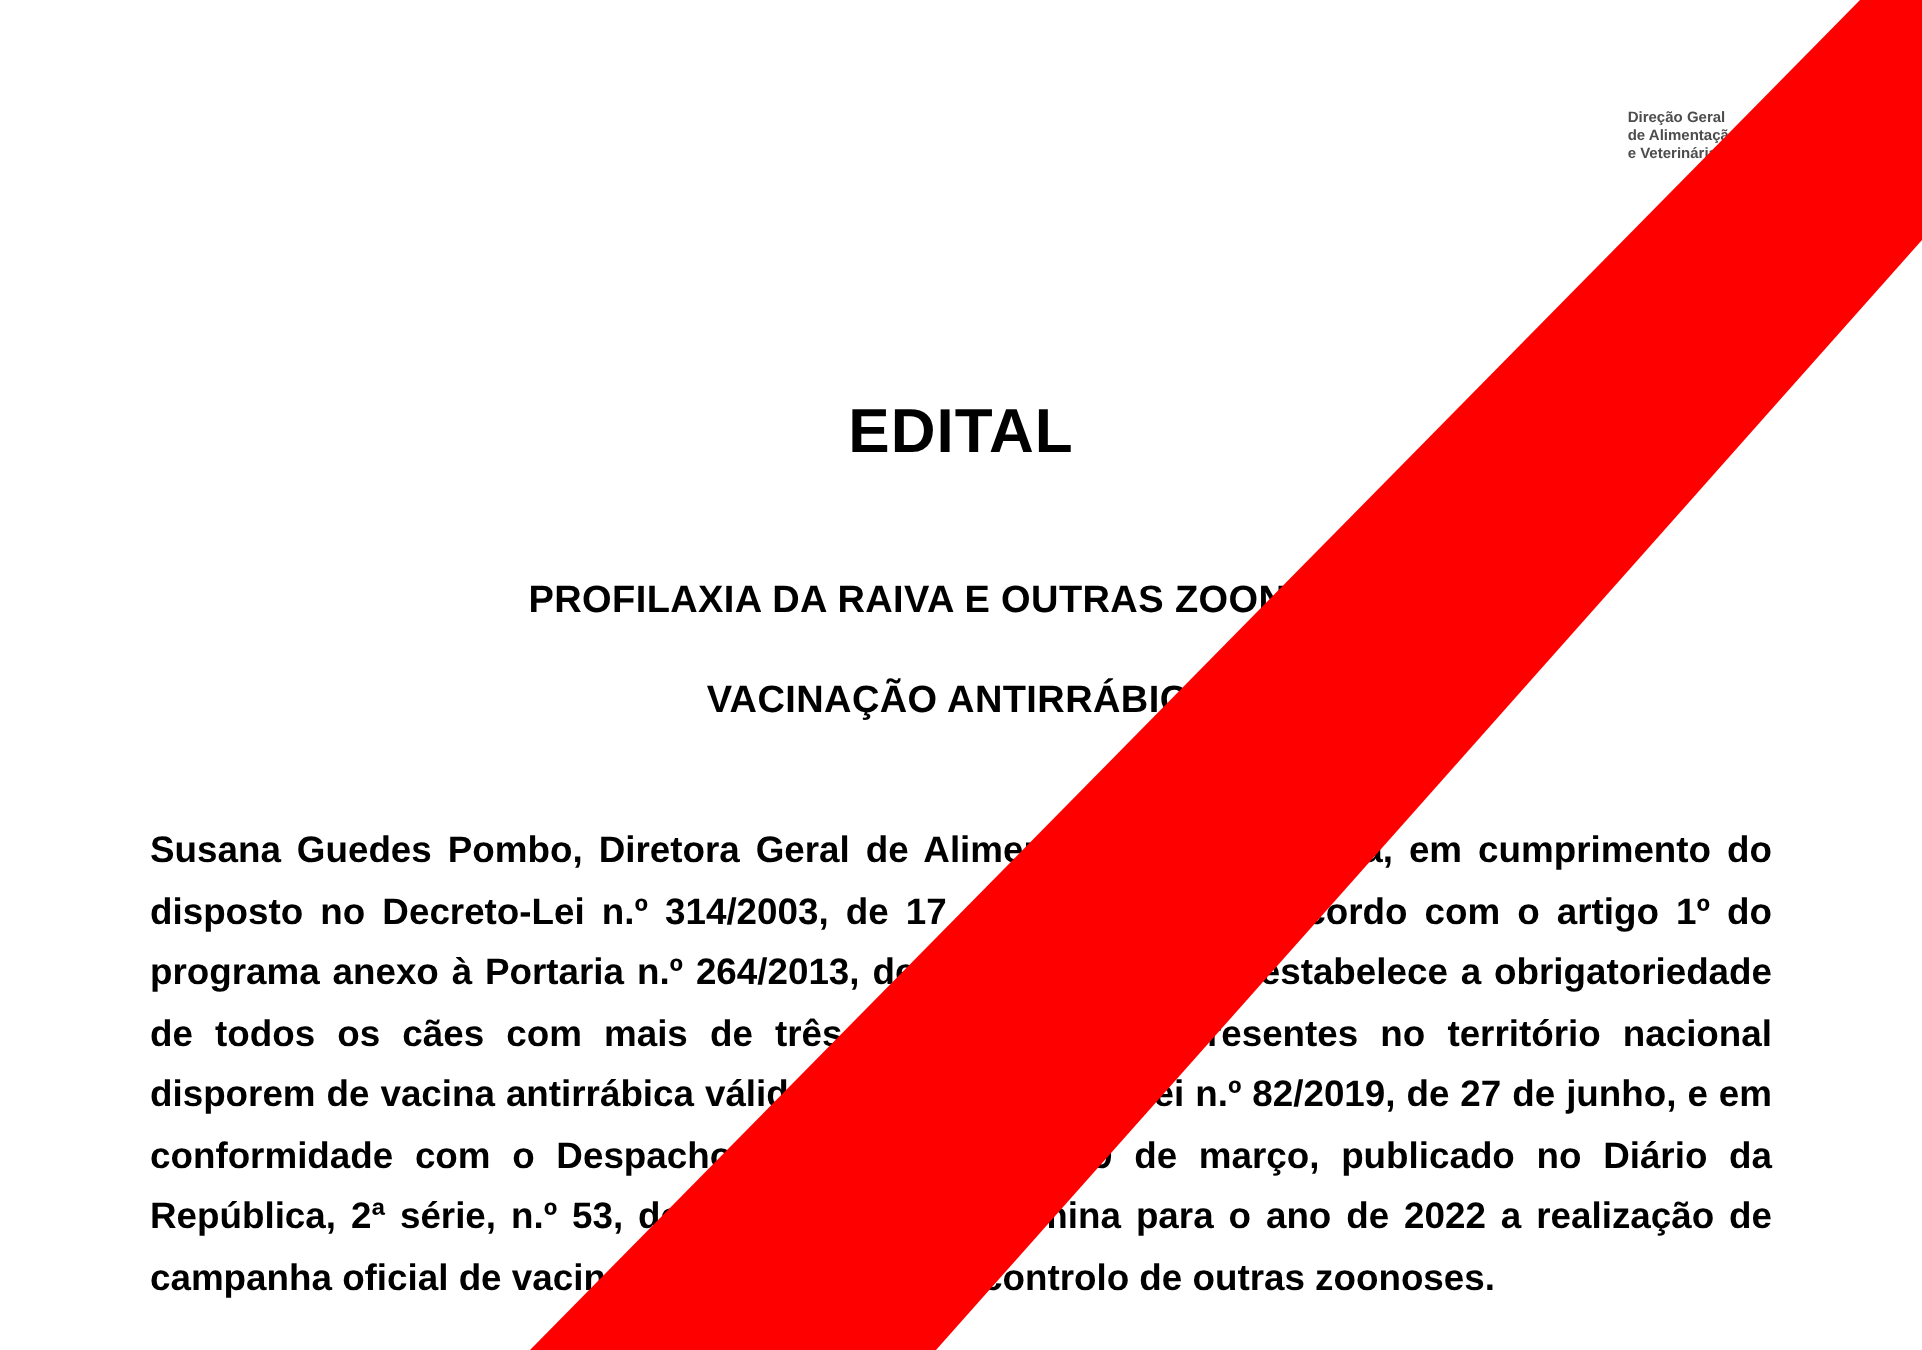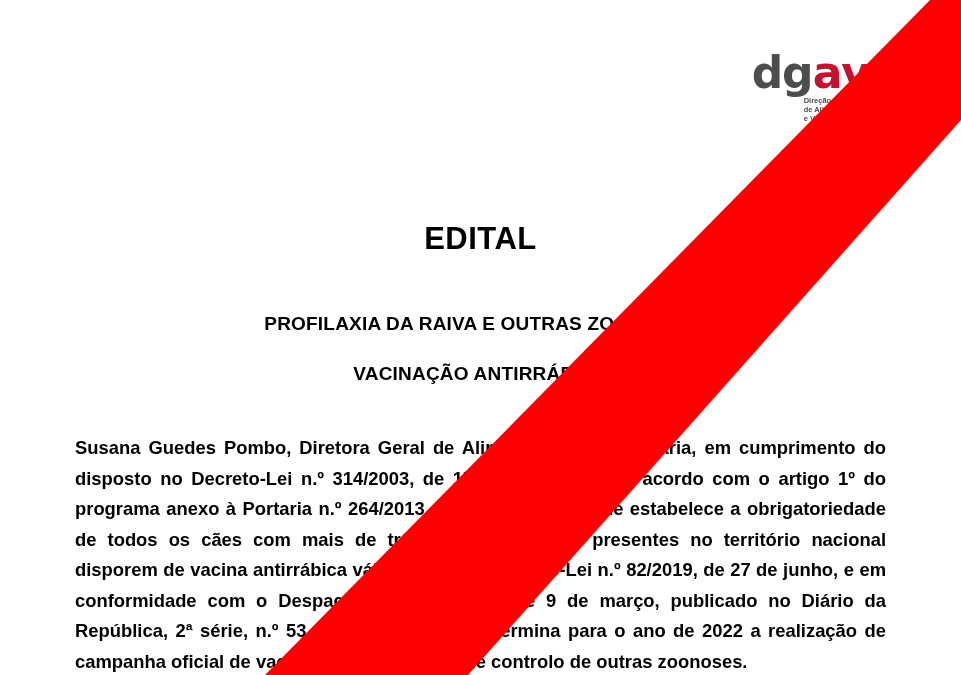--- a/index.html
+++ b/index.html
@@ -107,21 +107,21 @@
     left: 0;
     top: 150px;
     width: 961px;
   }
   .title {
     text-align: center;
     font-family: "Liberation Sans", sans-serif;
     font-weight: bold;
     font-size: 31px;
     color: #000000;
-    margin-top: 71px;
+    margin-top: 48px;
     letter-spacing: 0.5px;
   }
   .subtitle1 {
     text-align: center;
     font-family: "Liberation Sans", sans-serif;
     font-weight: bold;
     font-size: 19px;
     color: #000000;
     margin-top: 56px;
     letter-spacing: 0.2px;
@@ -158,21 +158,20 @@
 </style>
 </head>
 <body>
 
 <div class="page">
 
   <div class="header">
 
 
     <div class="dgav-logo">
-      <div class="dgav-word"><span>dg</span><span class="av">av</span></div>
       <div class="dgav-sub">
         <div>Direção Geral</div>
         <div>de Alimentação</div>
         <div>e Veterinária</div>
       </div>
     </div>
   </div>
 
   <div class="doc">
     <div class="title">EDITAL</div>

